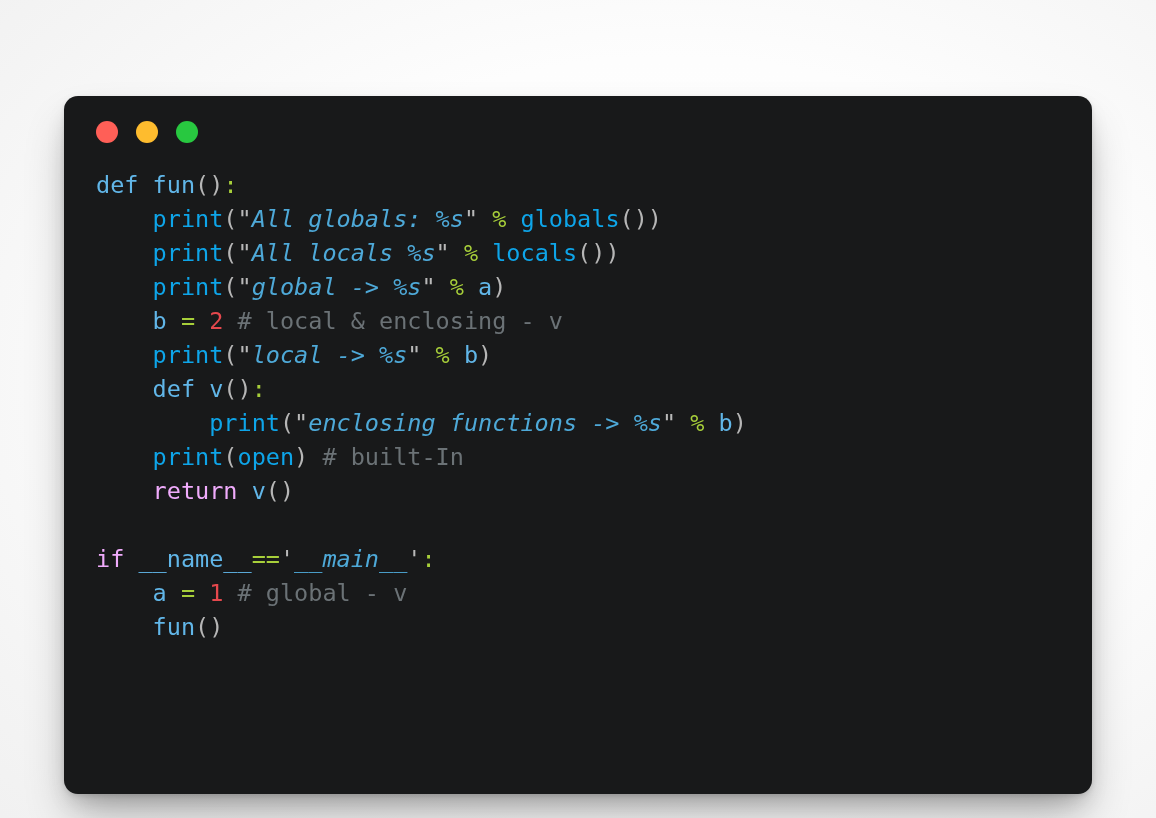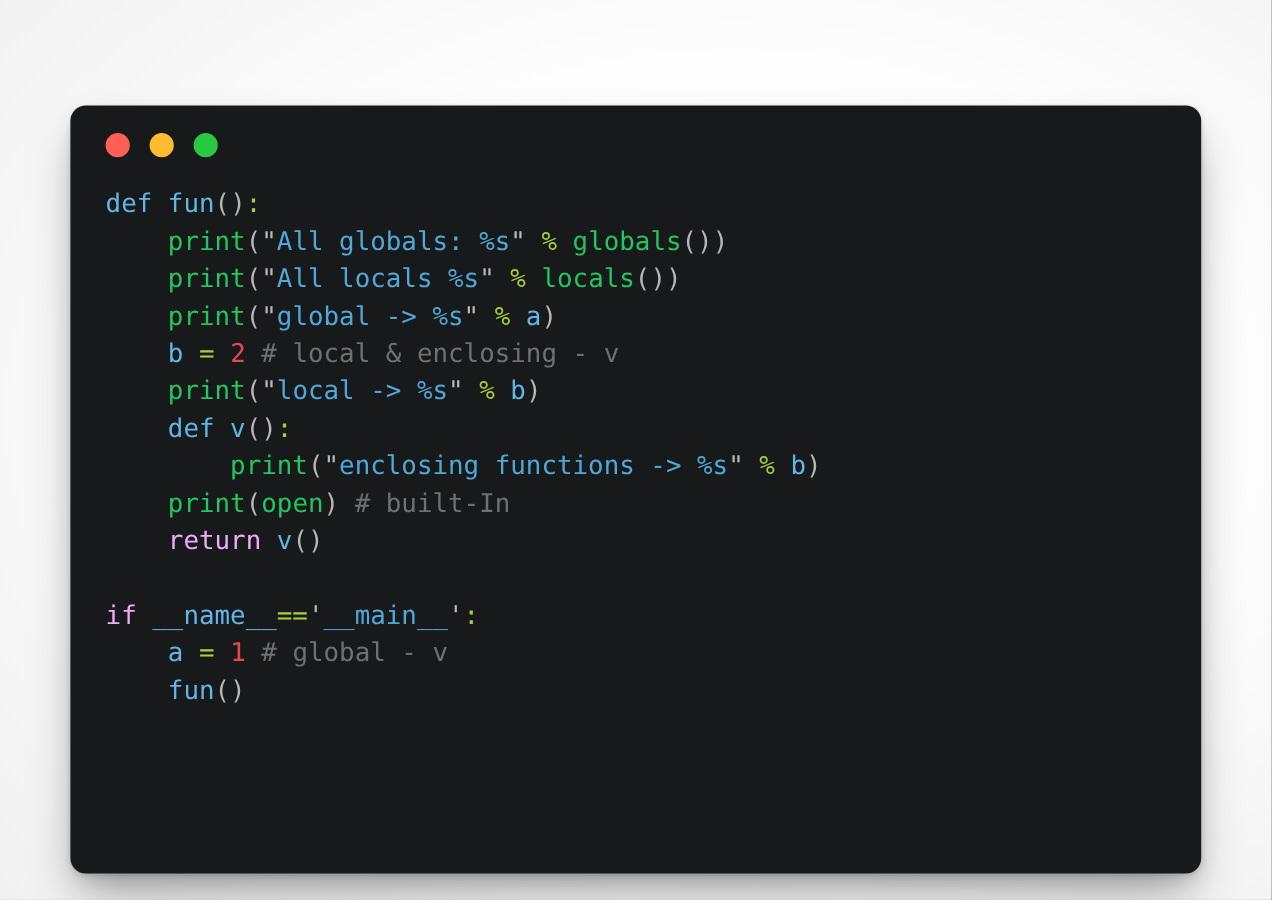--- a/index.html
+++ b/index.html
@@ -79,22 +79,22 @@
     white-space: pre;
     tab-size: 4;
   }
 
   .ln { display: block; min-height: 34px; }
 
   
   .t-kw      { color: #f0abfc; }   
   .t-def     { color: #61b6e8; }   
   .t-fn      { color: #61b6e8; }
-  .t-builtin { color: #22c55e; }   
-  .t-str     { color: #4ea9d8; }   
+  .t-builtin { color: #0ea5e9; }   
+  .t-str     { color: #4ea9d8; font-style: italic; }   
   .t-quote   { color: #b9b9b9; }   
   .t-num     { color: #e5484d; }
   .t-op      { color: #a7cf3a; }   
   .t-punc    { color: #b6b6b6; }   
   .t-cmt     { color: #6b7276; text-align: right; }
   .t-var     { color: #61b6e8; }
 </style>
 </head>
 <body>
 

